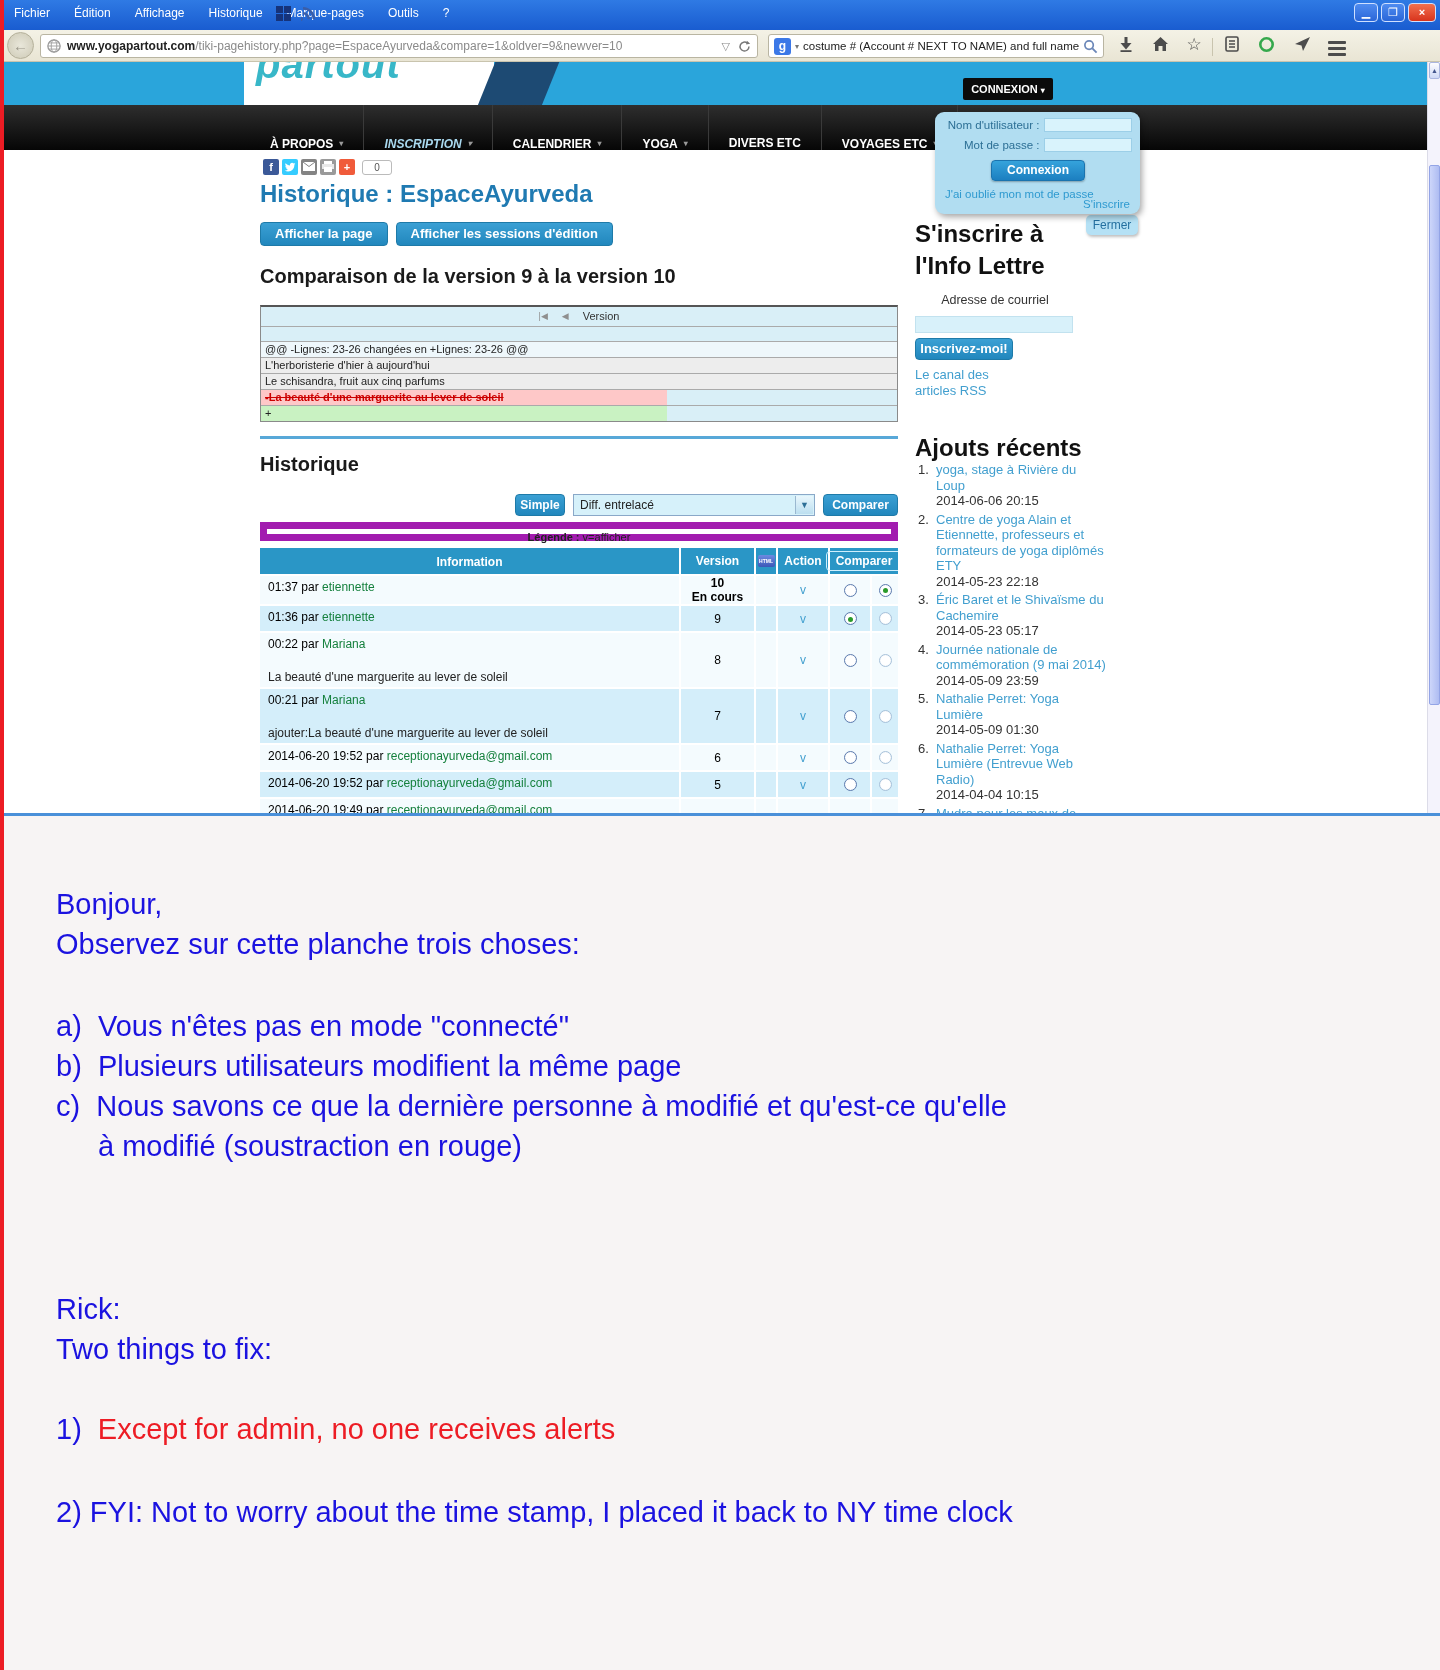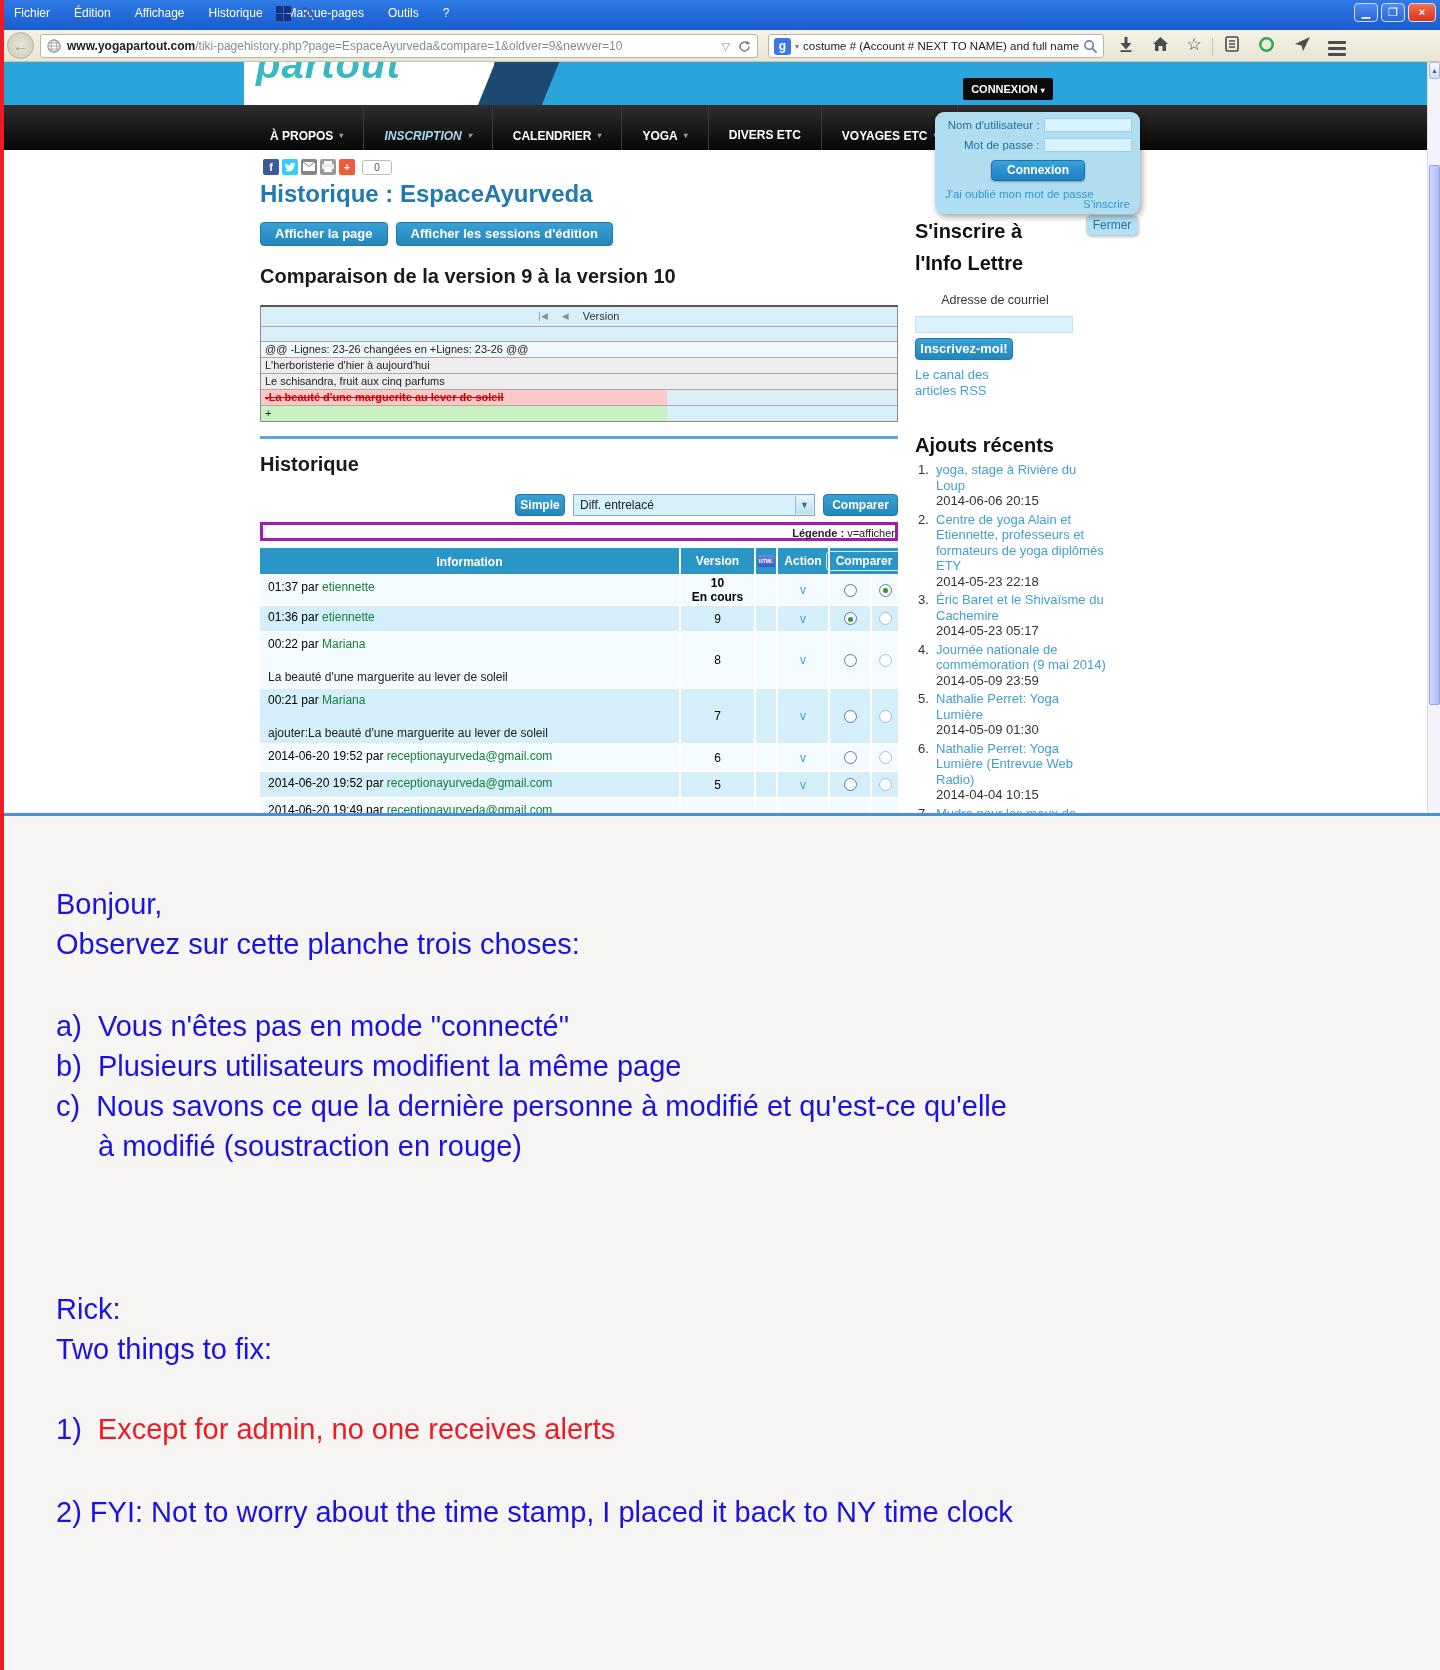--- a/index.html
+++ b/index.html
@@ -35,21 +35,21 @@
   .hamb i{display:block;height:3px;background:#4c4c4c;margin:3px 0;border-radius:1px}
 
   
   #viewport{left:0;top:62px;width:1440px;height:751px;background:#fff;overflow:hidden;z-index:1}
   #band{position:absolute;left:0;top:0;width:1440px;height:43px;background:#2aa5db;overflow:hidden}
   #logo-white{position:absolute;left:244px;top:0;width:250px;height:43px;background:#fff;overflow:hidden}
   #logo-text{position:absolute;left:12px;top:-20px;font-size:40px;font-weight:bold;font-style:italic;color:#38b7c8;letter-spacing:1px}
   #band-stripe{position:absolute;left:486px;top:-6px;width:64px;height:58px;background:#1d4a73;transform:skewX(-22deg)}
   #connexion-btn{position:absolute;left:963px;top:16px;width:90px;height:22px;background:#0b0b0b;border-radius:2px;color:#fff;font-size:11px;font-weight:bold;text-align:center;line-height:22px}
   #navbar{position:absolute;left:0;top:43px;width:1440px;height:45px;background:linear-gradient(#2e2e2e,#060606);display:flex;padding-left:250px}
-  .nav-item{color:#fff;font-size:12px;font-weight:bold;line-height:45px;padding:8px 20px;border-left:1px solid #3a3a3a;white-space:nowrap}
+  .nav-item{color:#fff;font-size:12px;font-weight:bold;line-height:45px;padding:16px 20px;border-left:1px solid #3a3a3a;white-space:nowrap}
   .nav-item:first-child{border-left:none}
   .nav-item .caret{color:#9a9a9a;font-size:8px;margin-left:6px;vertical-align:2px}
   .nav-item.inscription{font-style:italic;color:#a9d9ef}
 
   
   #login-pop{position:absolute;left:935px;top:50px;width:205px;height:102px;background:#b1ddf1;border-radius:9px;box-shadow:2px 3px 6px rgba(0,0,0,.35);z-index:20;font-size:11.5px}
   .lrow{display:flex;align-items:center;margin:6px 8px 0 8px}
   .lrow label{width:97px;text-align:right;color:#2c6f95;margin-right:5px}
   .lrow .tinput{width:88px;height:14px;background:#d9f3fc;border:1px solid #9ccfe8}
   #login-submit{position:absolute;left:56px;top:48px;width:94px;height:21px;background:linear-gradient(#35a3dc,#1c7fc0);border:1px solid #1a73ae;border-radius:4px;color:#fff;font-weight:bold;font-size:12px;text-align:center;line-height:19px;box-shadow:0 1px 2px rgba(0,0,0,.3)}
@@ -84,21 +84,21 @@
   .removed .lhalf{background:#fec8c8;color:#cc0000;font-weight:bold;text-decoration:line-through}
   .added .lhalf{background:#c9f2c2}
   #blue-divider{position:absolute;left:260px;top:374px;width:638px;height:3px;background:#58a8d8}
   #history-heading{position:absolute;left:260px;top:391px;font-size:20px;font-weight:bold;color:#1a1a1a}
 
   
   #simple-btn{position:absolute;left:515px;top:432px;width:50px;height:22px;line-height:20px;font-size:12px}
   #diff-select{position:absolute;left:573px;top:432px;width:242px;height:22px;background:#d6f1fa;border:1px solid #8aa8c8;font-size:12px;color:#222;line-height:20px;padding-left:6px}
   #diff-select .selarrow{position:absolute;right:1px;top:1px;width:18px;height:18px;background:linear-gradient(#e8f6fc,#bcdff0);border-left:1px solid #9ab8d0;color:#2d6f96;font-size:9px;text-align:center;line-height:18px}
   #comparer-btn{position:absolute;left:823px;top:432px;width:75px;height:22px;line-height:20px;font-size:12px}
-  #legend-row{position:absolute;left:260px;top:460px;width:638px;height:19px;background:#fff;border:3px solid #a21caf;text-align:right;font-size:11px;color:#222;line-height:17px}
+  #legend-row{position:absolute;left:260px;top:460px;width:638px;height:19px;background:#fff;border:7px solid #a21caf;text-align:center;font-size:11px;color:#222;line-height:17px}
 
   
   #history-table{position:absolute;left:260px;top:486px;width:638px;height:265px;overflow:hidden;font-size:12px}
   .hrow{display:flex;gap:2px;margin-bottom:2px}
   .hcell{background:#f4fbfe;min-height:25px}
   .hrow.alt .hcell{background:#d4eefa}
   .hrow.head .hcell{background:#2a96c6;color:#fff;font-weight:bold;min-height:26px;display:flex;align-items:center;justify-content:center}
   .c-info{width:419px;padding:4px 0 3px 8px}
   .c-ver{width:73px;display:flex;flex-direction:column;align-items:center;justify-content:center;text-align:center}
   .c-ico{width:20px;display:flex;align-items:center;justify-content:center}
@@ -110,21 +110,21 @@
   .uplain{color:#222}
   .alink{color:#429fcf}
   .note-l{margin-top:19px;color:#222}
   .radio{width:13px;height:13px;border-radius:50%;border:1px solid #5d7bae;background:radial-gradient(#fff 55%,#dfe8f2);position:relative}
   .radio.dim{border-color:#a8c2da}
   .radio.sel::after{content:"";position:absolute;left:3.5px;top:3.5px;width:5px;height:5px;border-radius:50%;background:#2a9a2a}
   .html-badge{width:17px;height:12px;background:linear-gradient(#6d8ae0,#3c57b8);border-radius:2px;color:#fff;font-size:5px;font-weight:bold;text-align:center;line-height:12px;letter-spacing:0}
   .comparer-hbtn{border:1px solid #cdeffd;border-radius:4px;padding:2px 9px;font-size:12px}
 
   
-  .side-h{position:absolute;left:915px;font-size:20px;font-weight:bold;color:#111}
+  .side-h{position:absolute;left:915px;font-size:24px;font-weight:bold;color:#111}
   #email-label{position:absolute;left:915px;top:231px;width:160px;text-align:center;font-size:12.5px;color:#333}
   #email-input{position:absolute;left:915px;top:254px;width:158px;height:17px;background:#d8f1fa;border:1px solid #c2e2ef}
   #subscribe-btn{position:absolute;left:915px;top:276px;width:98px;height:22px;line-height:20px;font-size:13px}
   #rss-link{position:absolute;left:915px;top:305px;font-size:13px;line-height:16px;color:#429fcf}
   #recent-list{position:absolute;left:918px;top:400px;width:188px;font-size:13px;line-height:15.5px}
   .ritem{display:flex;margin-bottom:3px}
   .rnum{width:18px;color:#333;flex:none}
   .rbody{flex:1}
   .rlink{color:#429fcf}
   .rdate{color:#333}

